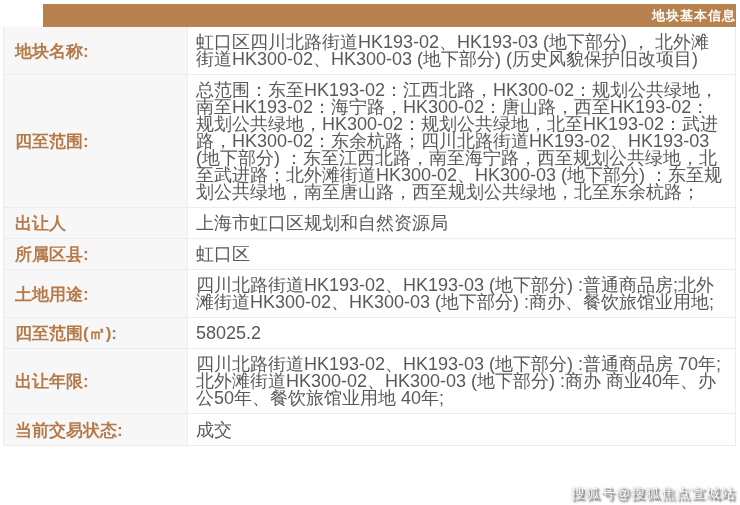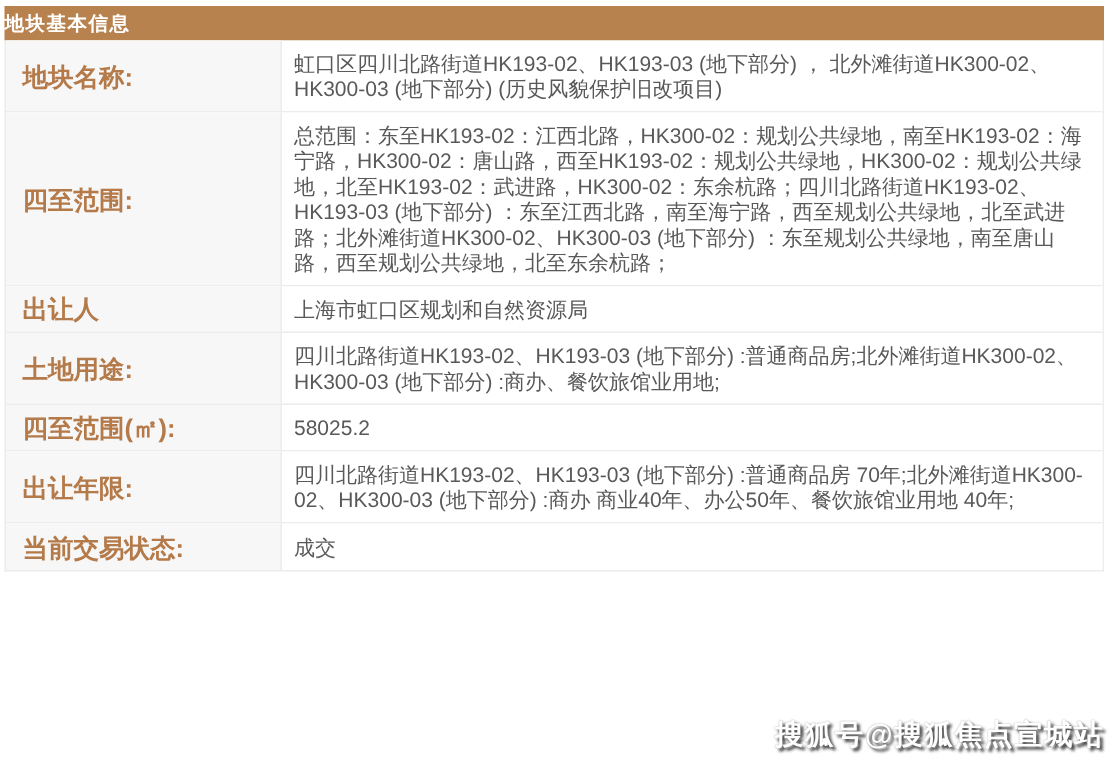--- a/index.html
+++ b/index.html
@@ -5,47 +5,48 @@
   html,body{margin:0;padding:0;}
   body{
     width:740px;height:505px;position:relative;background:#ffffff;
     font-family:"Liberation Sans","DejaVu Sans",sans-serif;
     overflow:hidden;
   }
   .table-wrap{
     position:absolute;left:3px;top:4px;width:733px;
   }
   .table-header{
-    background:#b8824e;color:#ffffff;text-align:left;
+    background:#b8824e;color:#ffffff;text-align:right;
     font-size:13px;font-weight:bold;height:23px;line-height:23px;
     letter-spacing:1px;
+    margin-left:40px;
   }
   .table-body{
     border:1px solid #ececec;border-top:none;
   }
   .row{
     display:flex;min-height:31px;box-sizing:border-box;
     border-bottom:1px solid #ececec;background:#ffffff;
   }
   .row:last-child{border-bottom:none;}
   .cell-label{
     flex:0 0 184px;box-sizing:border-box;background:#f7f7f7;
     color:#b57a4a;font-weight:bold;font-size:17px;line-height:17px;
     padding:7px 6px 6px 11px;border-right:1px solid #ececec;
     display:flex;align-items:center;
   }
   .cell-value{
-    flex:1;box-sizing:border-box;color:#595959;font-size:14px;
+    flex:1;box-sizing:border-box;color:#595959;font-size:18px;
     line-height:17px;padding:7px 12px 6px 8px;
     display:flex;align-items:center;
   }
   .cell-value span{display:block;}
   .watermark{
     position:absolute;right:4px;bottom:2px;
-    font-size:19px;font-weight:bold;letter-spacing:1px;
+    font-size:14px;font-weight:normal;letter-spacing:1px;
     color:#ffffff;
     text-shadow:2px 2px 2px rgba(55,55,55,0.95),0 0 1px rgba(90,90,90,0.6);
     white-space:nowrap;pointer-events:none;text-align:right;
   }
 </style>
 </head>
 <body>
 
 <div class="table-wrap">
   <div class="table-header">地块基本信息</div>
@@ -65,20 +66,26 @@
   </div>
 
   <div class="row">
     <div class="cell-label">出让人</div>
     <div class="cell-value">
           <span>上海市虹口区规划和自然资源局</span>
         </div>
   </div>
 
 
+  <div class="row">
+    <div class="cell-label">所属区县:</div>
+    <div class="cell-value">
+          <span>虹口区</span>
+        </div>
+  </div>
 
   <div class="row">
     <div class="cell-label">土地用途:</div>
     <div class="cell-value">
           <span>四川北路街道HK193-02、HK193-03 (地下部分) :普通商品房;北外滩街道HK300-02、HK300-03 (地下部分) :商办、餐饮旅馆业用地;</span>
         </div>
   </div>
 
   <div class="row">
     <div class="cell-label">四至范围(㎡):</div>

